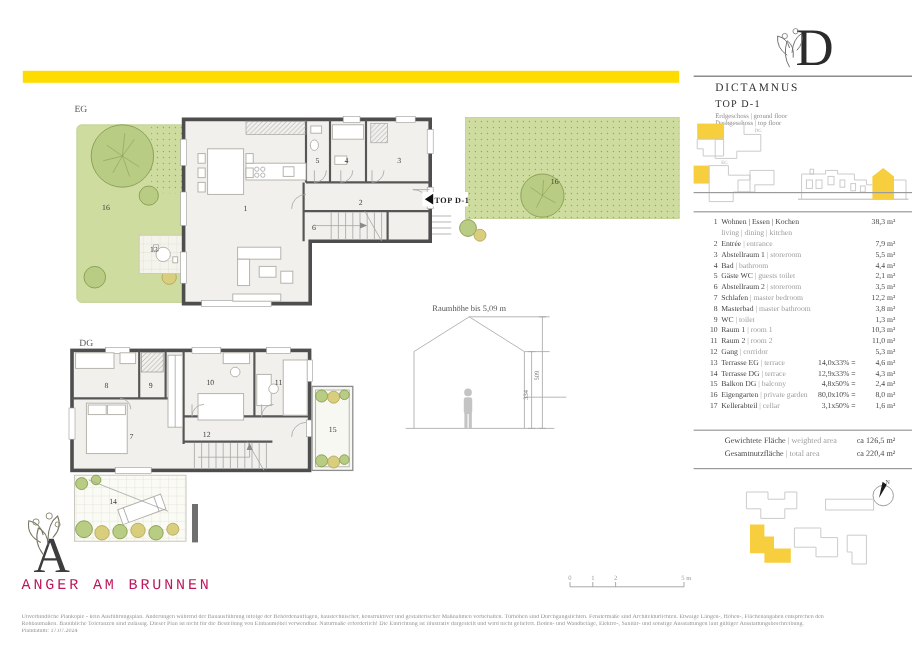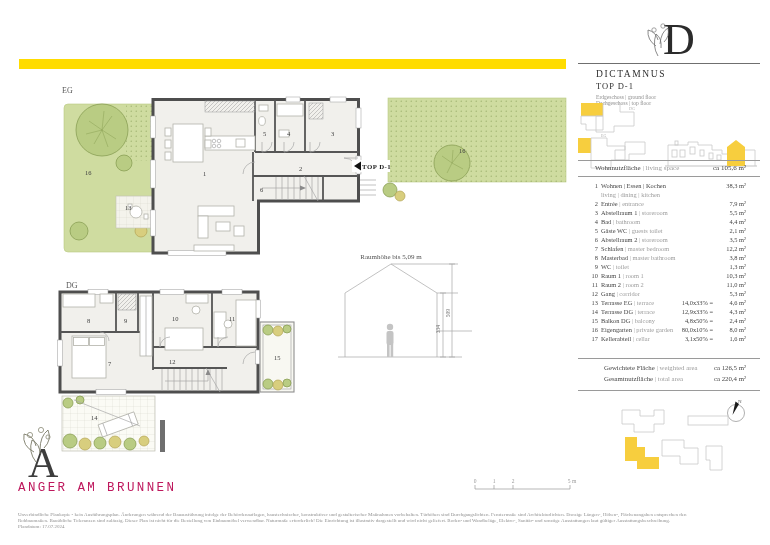--- a/index.html
+++ b/index.html
@@ -381,24 +381,20 @@
     <rect class="outline" x="27" y="17" width="5" height="7"></rect>
       <rect class="outline" x="37" y="20" width="4" height="6"></rect>
     <rect class="outline" x="46" y="23" width="4" height="6"></rect>
       <rect class="outline" x="54" y="25" width="4" height="5"></rect>
     <rect class="outline" x="12" y="11" width="3" height="4"></rect>
     <polygon class="accent" points="64,36 64,17 73,10 82,17 82,36"></polygon>
     <path class="outline" d="M82,20 h10 v16"></path>
   </svg>
 
   <div class="hr hr-thin" style="top:160px"></div>
-  <div class="living-row">
-    <span><span class="de">Wohnnutzfläche</span><span class="en"> | living space</span></span>
-    <span class="val">ca 105,6 m²</span>
-  </div>
   <div class="hr hr-thin" style="top:176px"></div>
 
   <div id="room-list">
       <div class="rrow">
         <span class="nr">1</span>
         <span class="lbl">Wohnen | Essen | Kochen</span>
         <span class="calc"></span>
         <span class="area">38,3 m²</span>
       </div>
       <div class="rrow sub">

